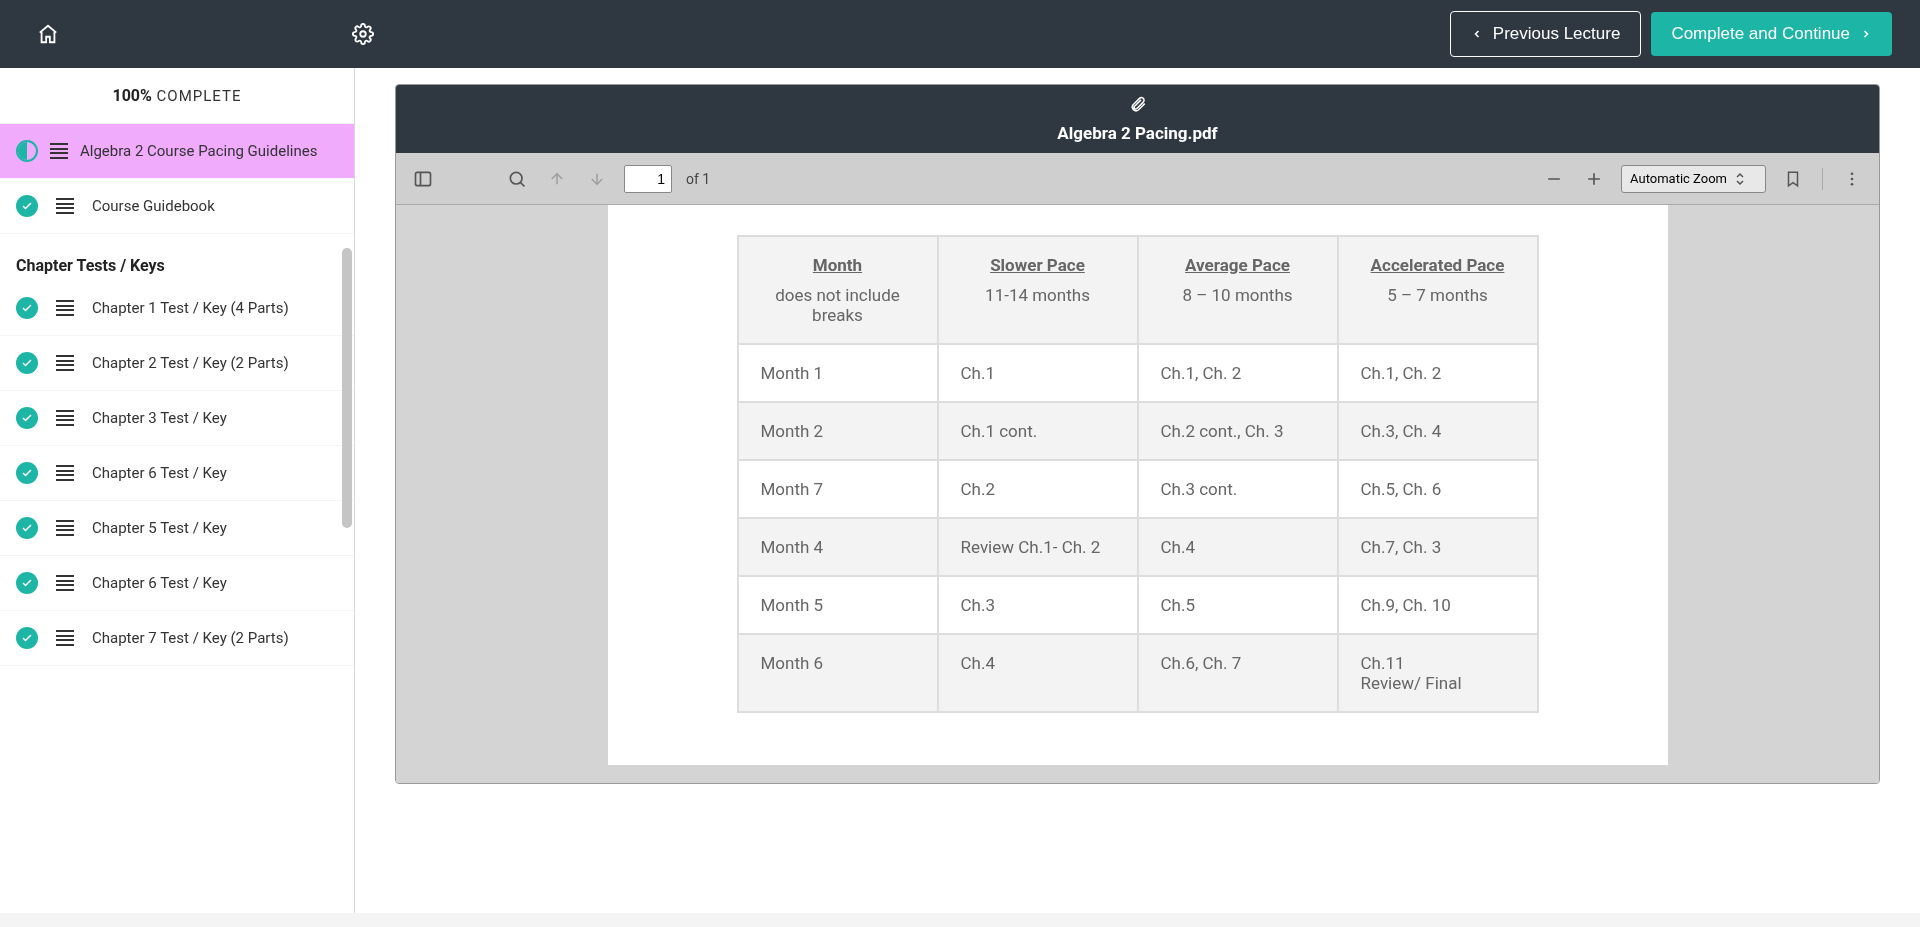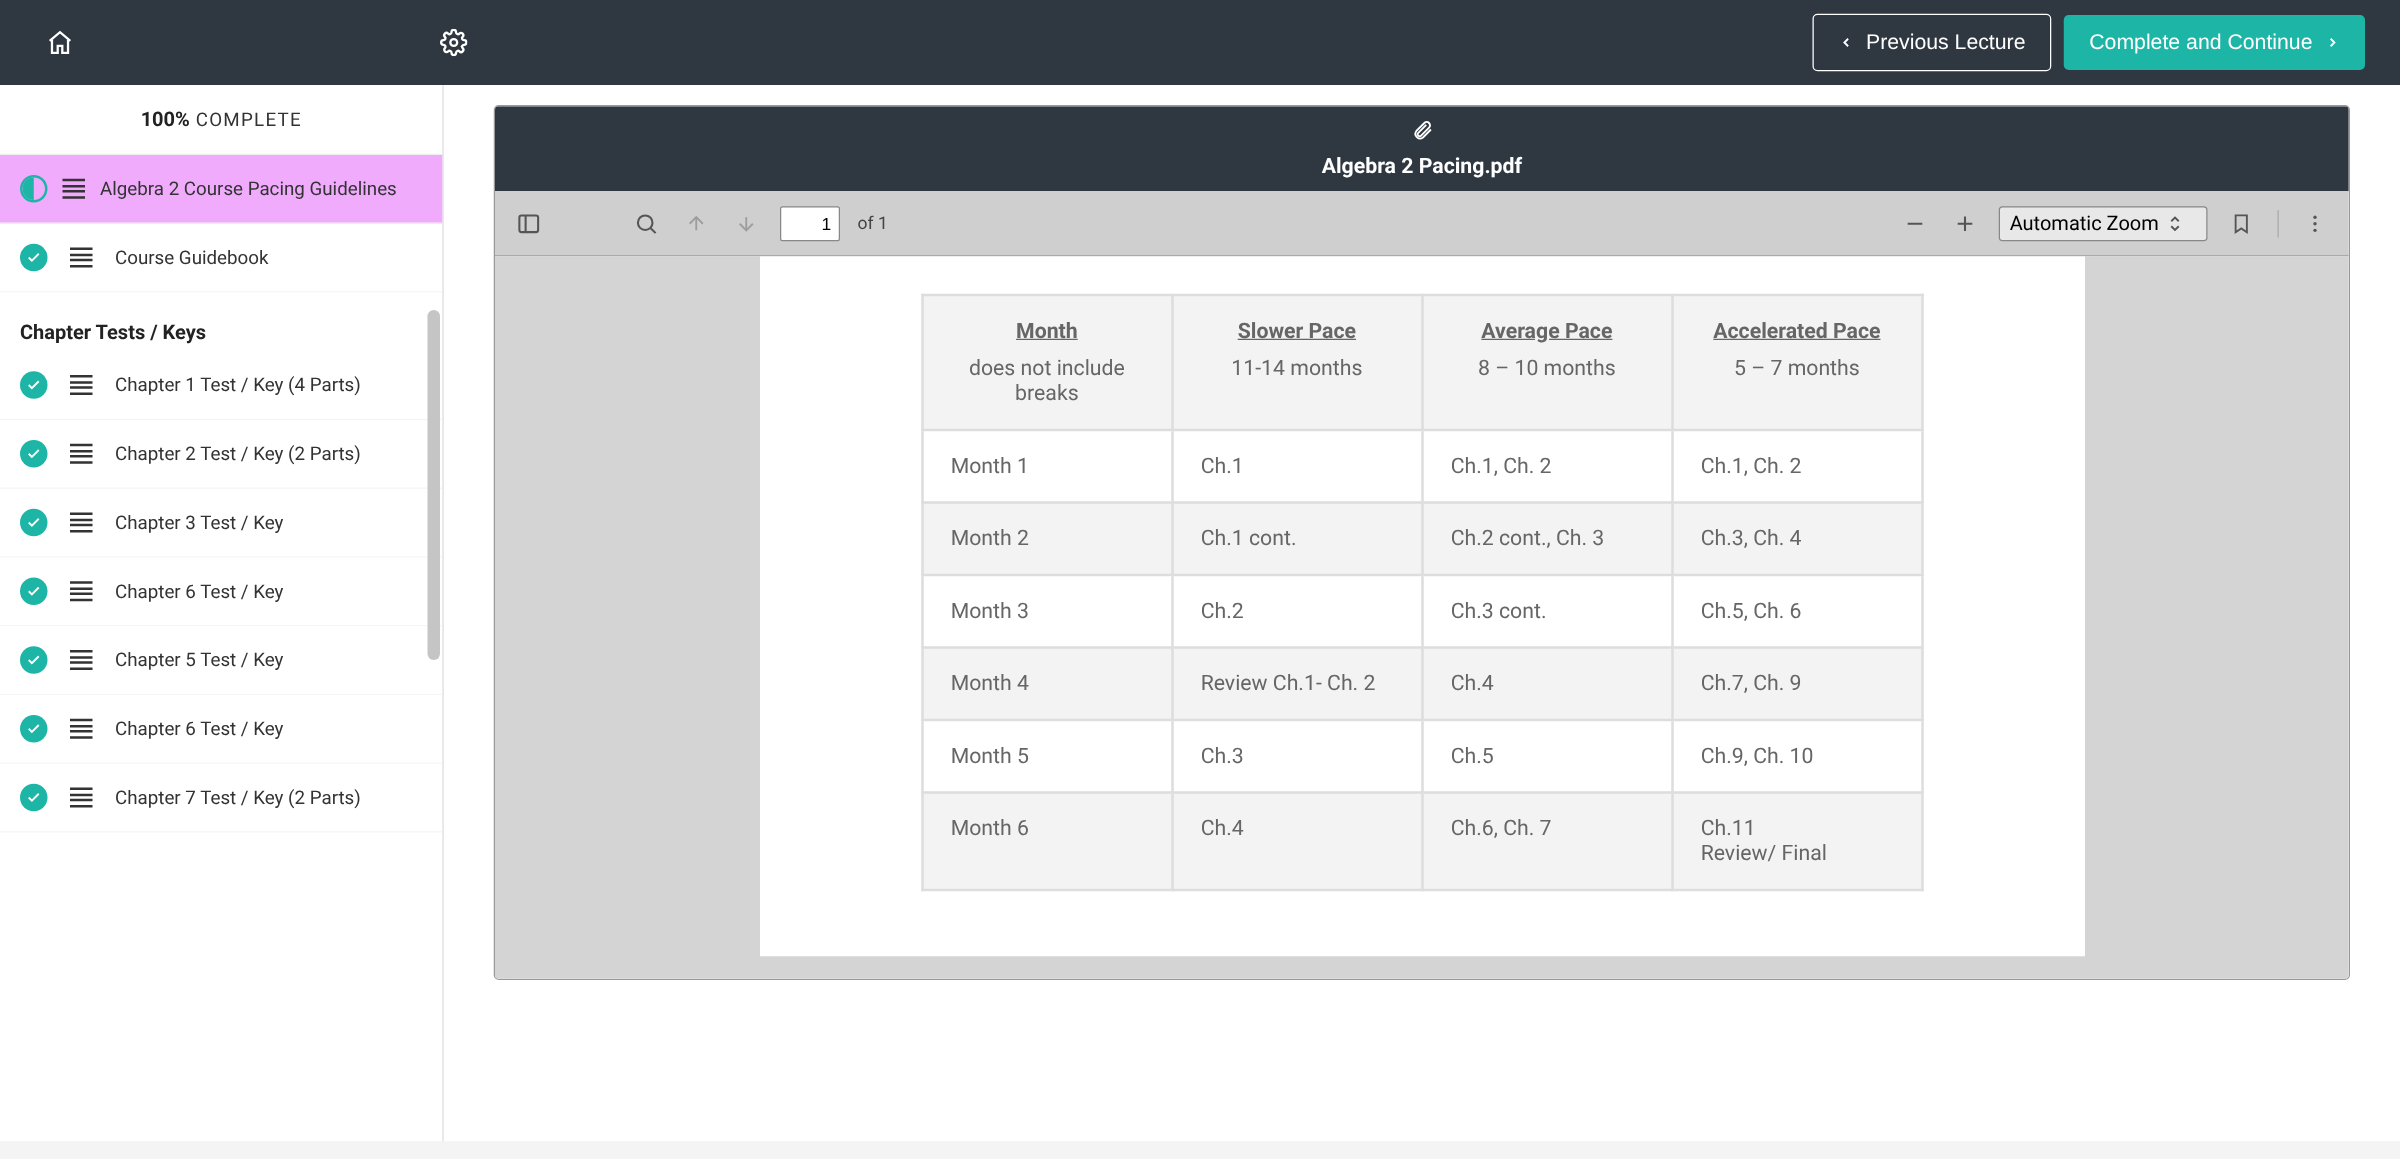--- a/index.html
+++ b/index.html
@@ -61,21 +61,21 @@
   padding: 0 14px; gap: 14px; border-bottom: 1px solid #aaa;
 }
 .pdf-toolbar .spacer { flex: 1; }
 .pdf-icon-btn { width: 26px; height: 26px; display: flex; align-items: center; justify-content: center; cursor: pointer; color: #555; }
 .page-input {
   width: 48px; height: 28px; border: 1px solid #888; background: #fff; text-align: right;
   padding: 0 6px; font-size: 14px; border-radius: 2px;
 }
 .page-of { font-size: 14px; color: #444; }
 .zoom-select {
-  height: 28px; border: 1px solid #888; background: #e8e8e8; font-size: 16px;
+  height: 28px; border: 1px solid #888; background: #e8e8e8; font-size: 13px;
   padding: 0 20px 0 8px; position: relative; border-radius: 3px; cursor: pointer;
   display: flex; align-items: center;
 }
 .pdf-page-area {
   background: #d4d4d4; padding: 0 18px 18px; overflow: auto; position: relative;
 }
 .pdf-page {
   background: #fff; margin: 0 auto; width: 1060px; padding: 30px 0 0; min-height: 560px;
 }
 .pacing-table { border-collapse: collapse; margin: 0 auto; width: 800px; table-layout: fixed; }
@@ -377,30 +377,30 @@
                   <td>Ch.1, Ch. 2</td>
                   <td>Ch.1, Ch. 2</td>
                 </tr>
                 <tr>
                   <td>Month 2</td>
                   <td>Ch.1 cont.</td>
                   <td>Ch.2 cont., Ch. 3</td>
                   <td>Ch.3, Ch. 4</td>
                 </tr>
                 <tr>
-                  <td>Month 3</td>
+                  <td>Month 7</td>
                   <td>Ch.2</td>
                   <td>Ch.3 cont.</td>
                   <td>Ch.5, Ch. 6</td>
                 </tr>
                 <tr>
                   <td>Month 4</td>
                   <td>Review Ch.1- Ch. 2</td>
                   <td>Ch.4</td>
-                  <td>Ch.7, Ch. 9</td>
+                  <td>Ch.7, Ch. 3</td>
                 </tr>
                 <tr>
                   <td>Month 5</td>
                   <td>Ch.3</td>
                   <td>Ch.5</td>
                   <td>Ch.9, Ch. 10</td>
                 </tr>
                 <tr>
                   <td>Month 6</td>
                   <td>Ch.4</td>

